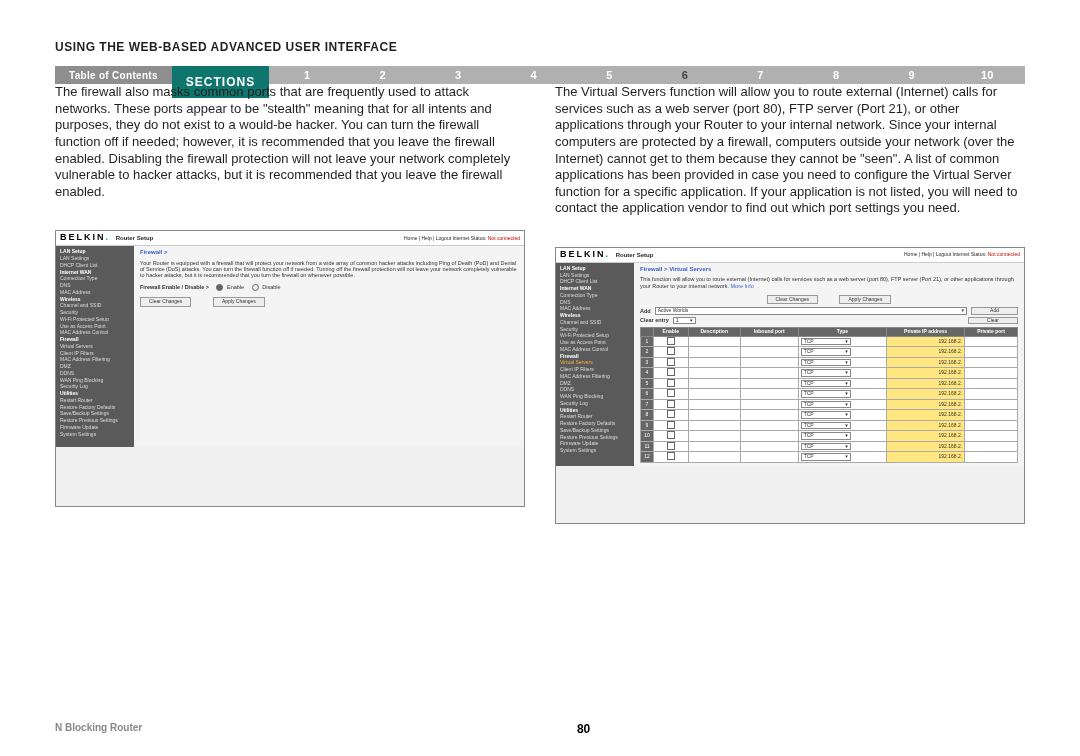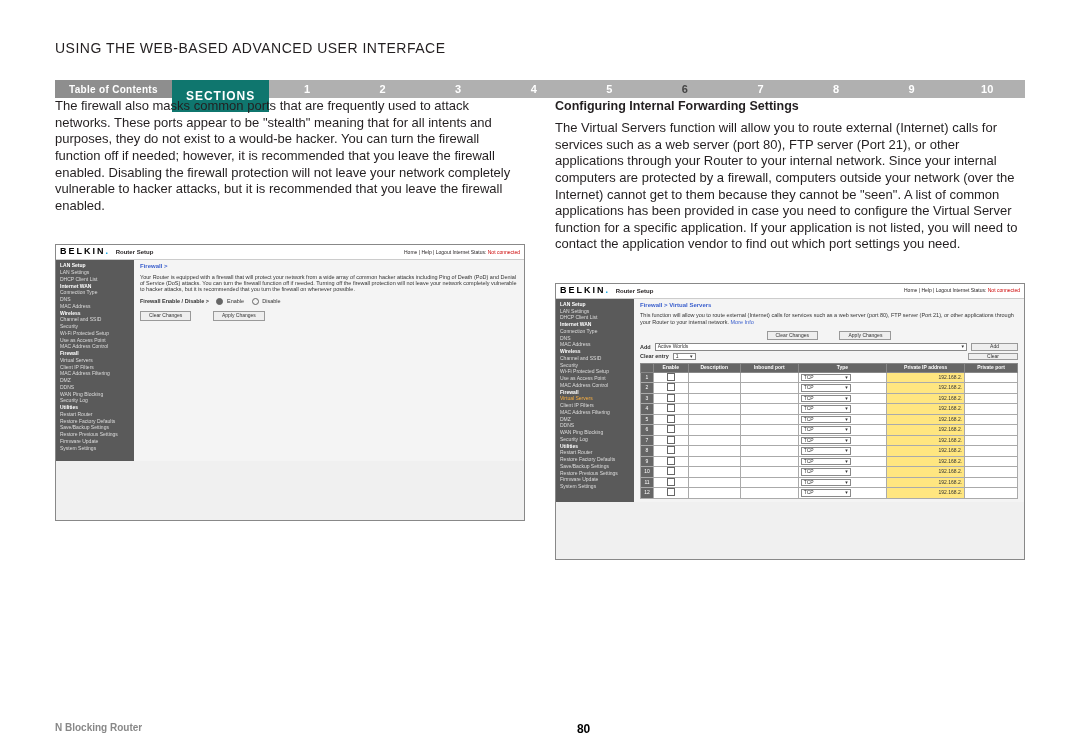--- a/index.html
+++ b/index.html
@@ -9,33 +9,32 @@
     font-family: Arial, Helvetica, sans-serif;
     color: #231f20;
     width: 1080px;
     height: 756px;
     overflow: hidden;
   }
   .page {
     padding: 40px 55px 0 55px;
   }
   h1.page-title {
-    font-size: 14px;
-    font-weight: normal;
+    font-size: 12px;
+    font-weight: bold;
     letter-spacing: 0.5px;
-    margin: 0 0 24px 0;
+    margin: 0 0 12px 0;
   }
   .nav-bar {
     display: flex;
     align-items: stretch;
     height: 18px;
     font-size: 10px;
     font-weight: bold;
     color: #fff;
-    justify-content: flex-end;
   }
   .nav-toc {
     background: #8e8e8e;
     padding: 0 14px;
     display: flex;
     align-items: center;
     letter-spacing: 0.3px;
   }
   .nav-sections-label {
     background: #0f766e;
@@ -243,21 +242,20 @@
             <div class="btn-pair">
               <span class="mini-btn">Clear Changes</span>
               <span class="mini-btn">Apply Changes</span>
             </div>
           </div>
         </div>
       </div>
     </div>
 
     <div class="col">
-      <h3>Configuring Internal Forwarding Settings</h3>
       <div>The Virtual Servers function will allow you to route external (Internet) calls for services such as a web server (port 80), FTP server (Port 21), or other applications through your Router to your internal network. Since your internal computers are protected by a firewall, computers outside your network (over the Internet) cannot get to them because they cannot be "seen". A list of common applications has been provided in case you need to configure the Virtual Server function for a specific application. If your application is not listed, you will need to contact the application vendor to find out which port settings you need.</div>
 
       <div class="screenshot-box" style="height:275px;">
         <div class="belkin-header">
           <div>
             <span class="belkin-logo"><span>BELKIN</span><span class="dot">.</span></span>
             <span class="belkin-rs">Router Setup</span>
           </div>
           <div class="belkin-top-links">
             <span>Home | Help | Logout   Internet Status:</span> <span class="notconn">Not connected</span>

